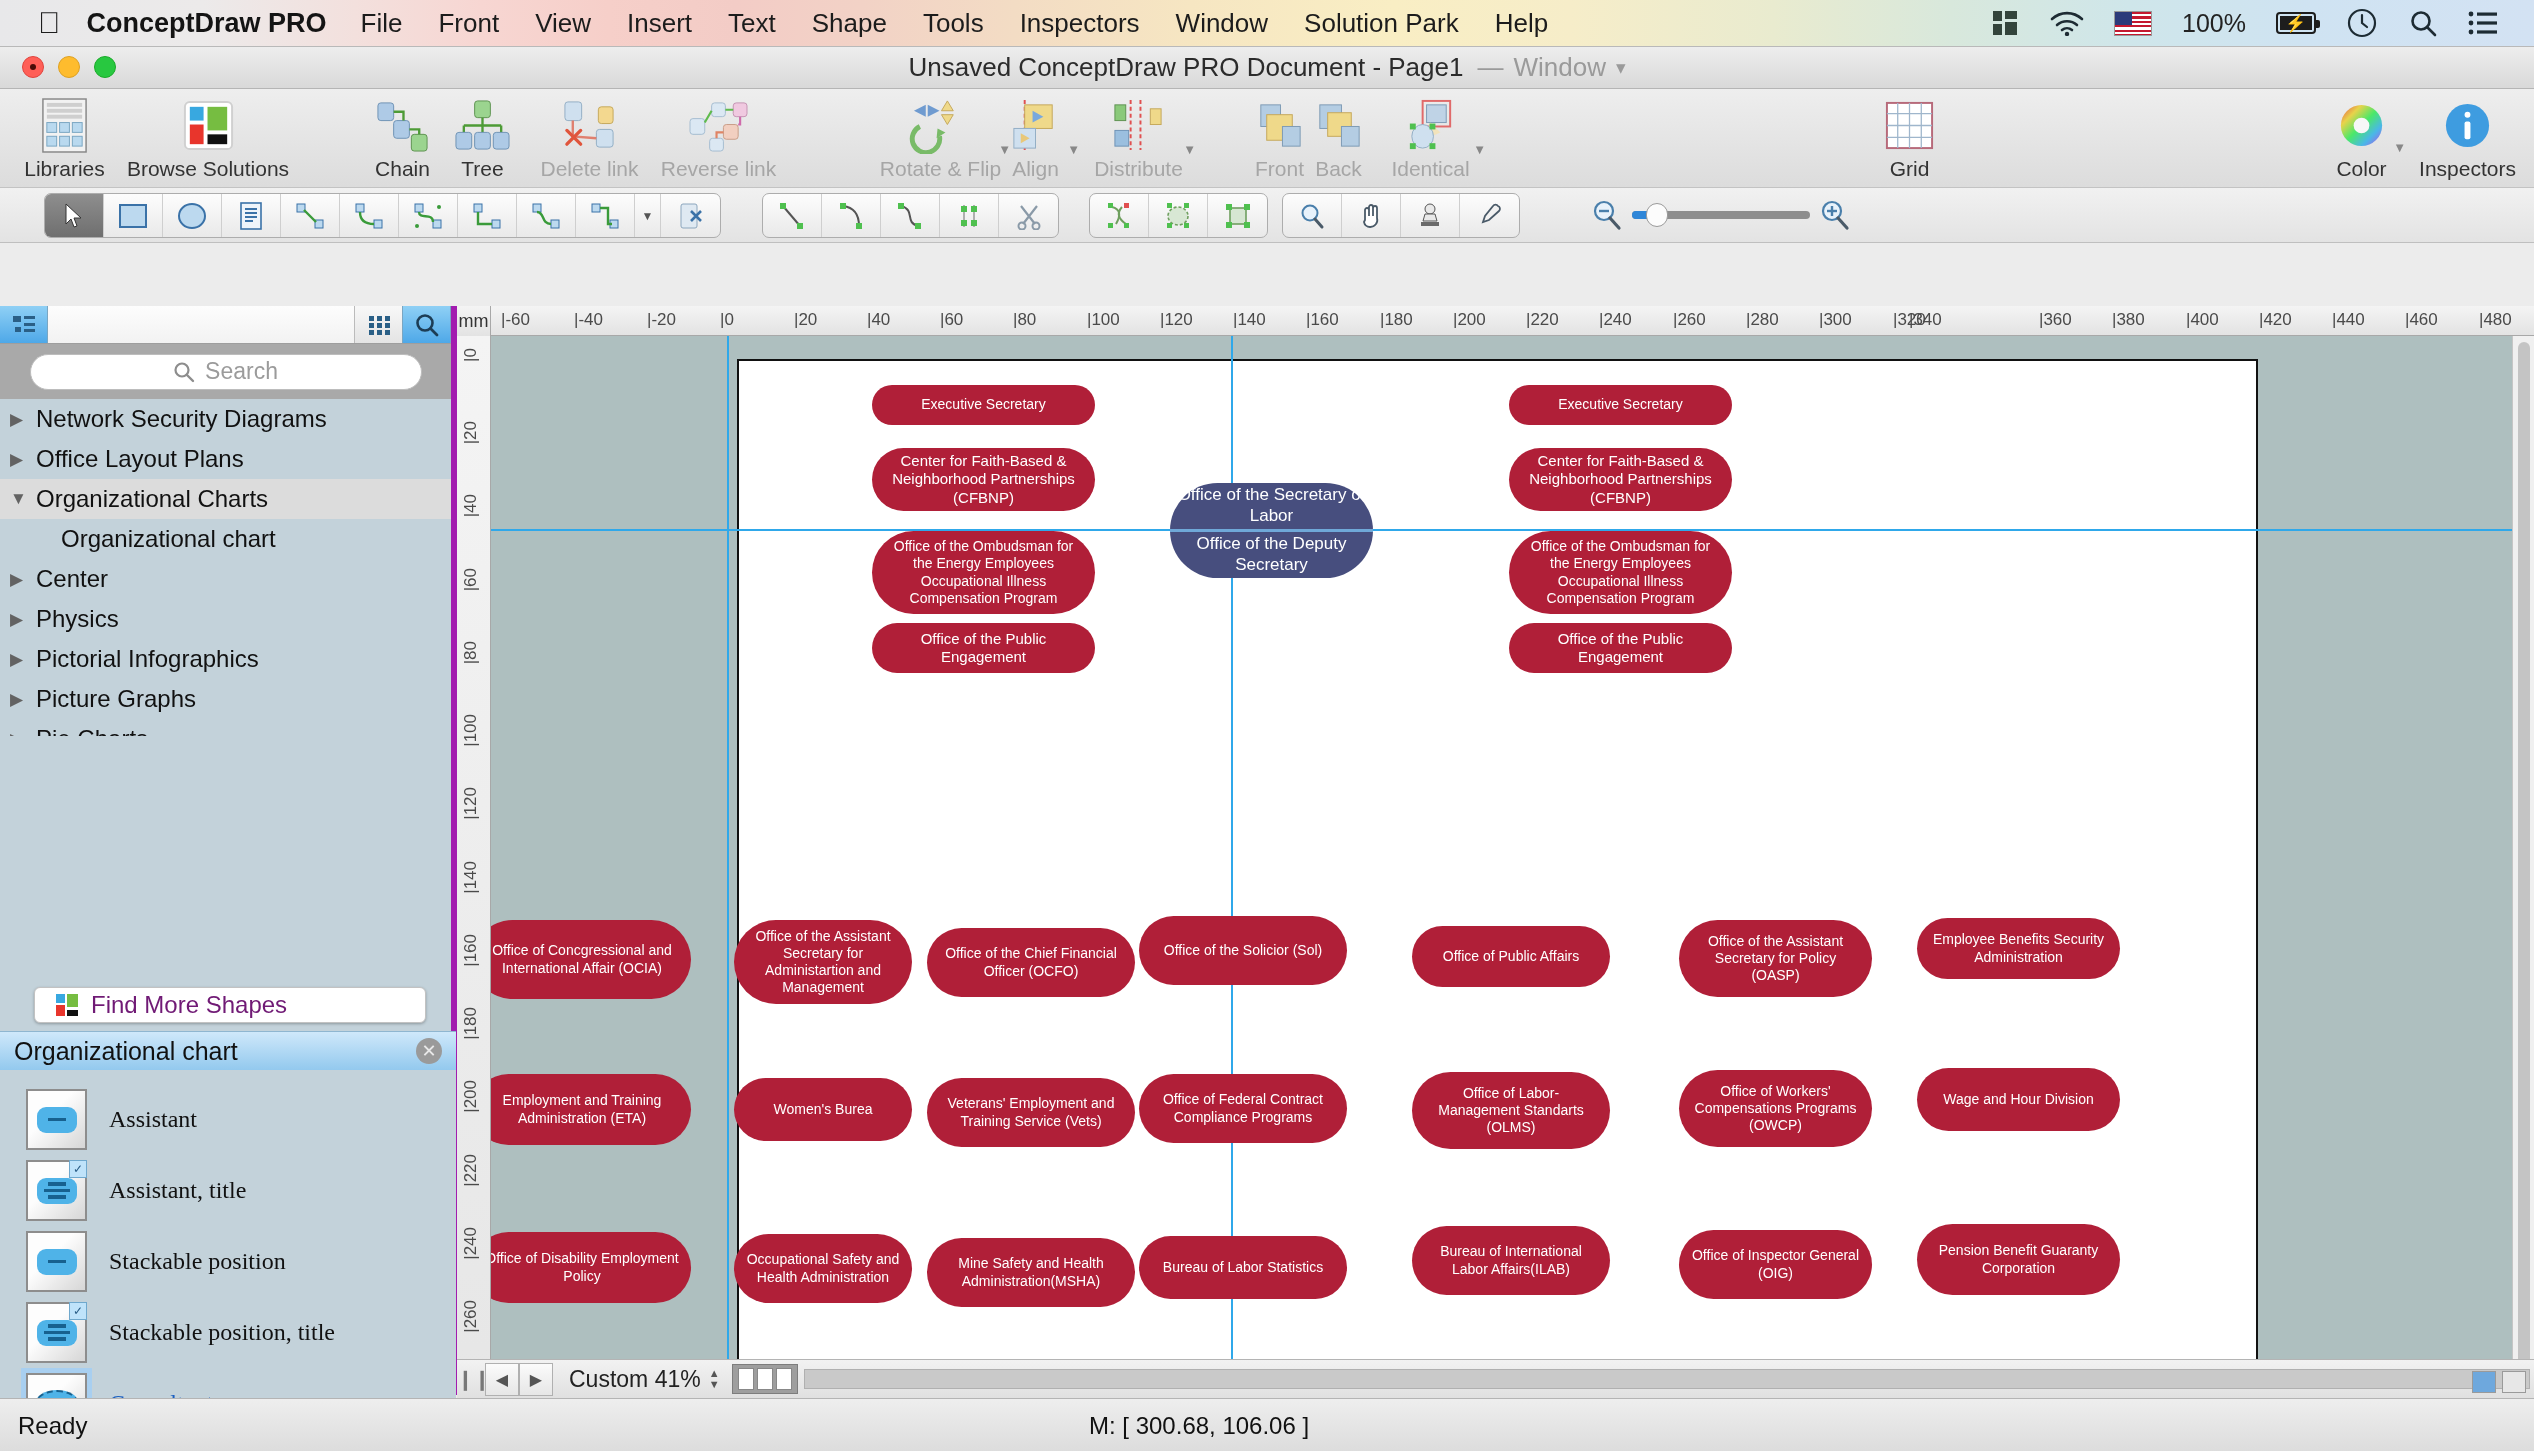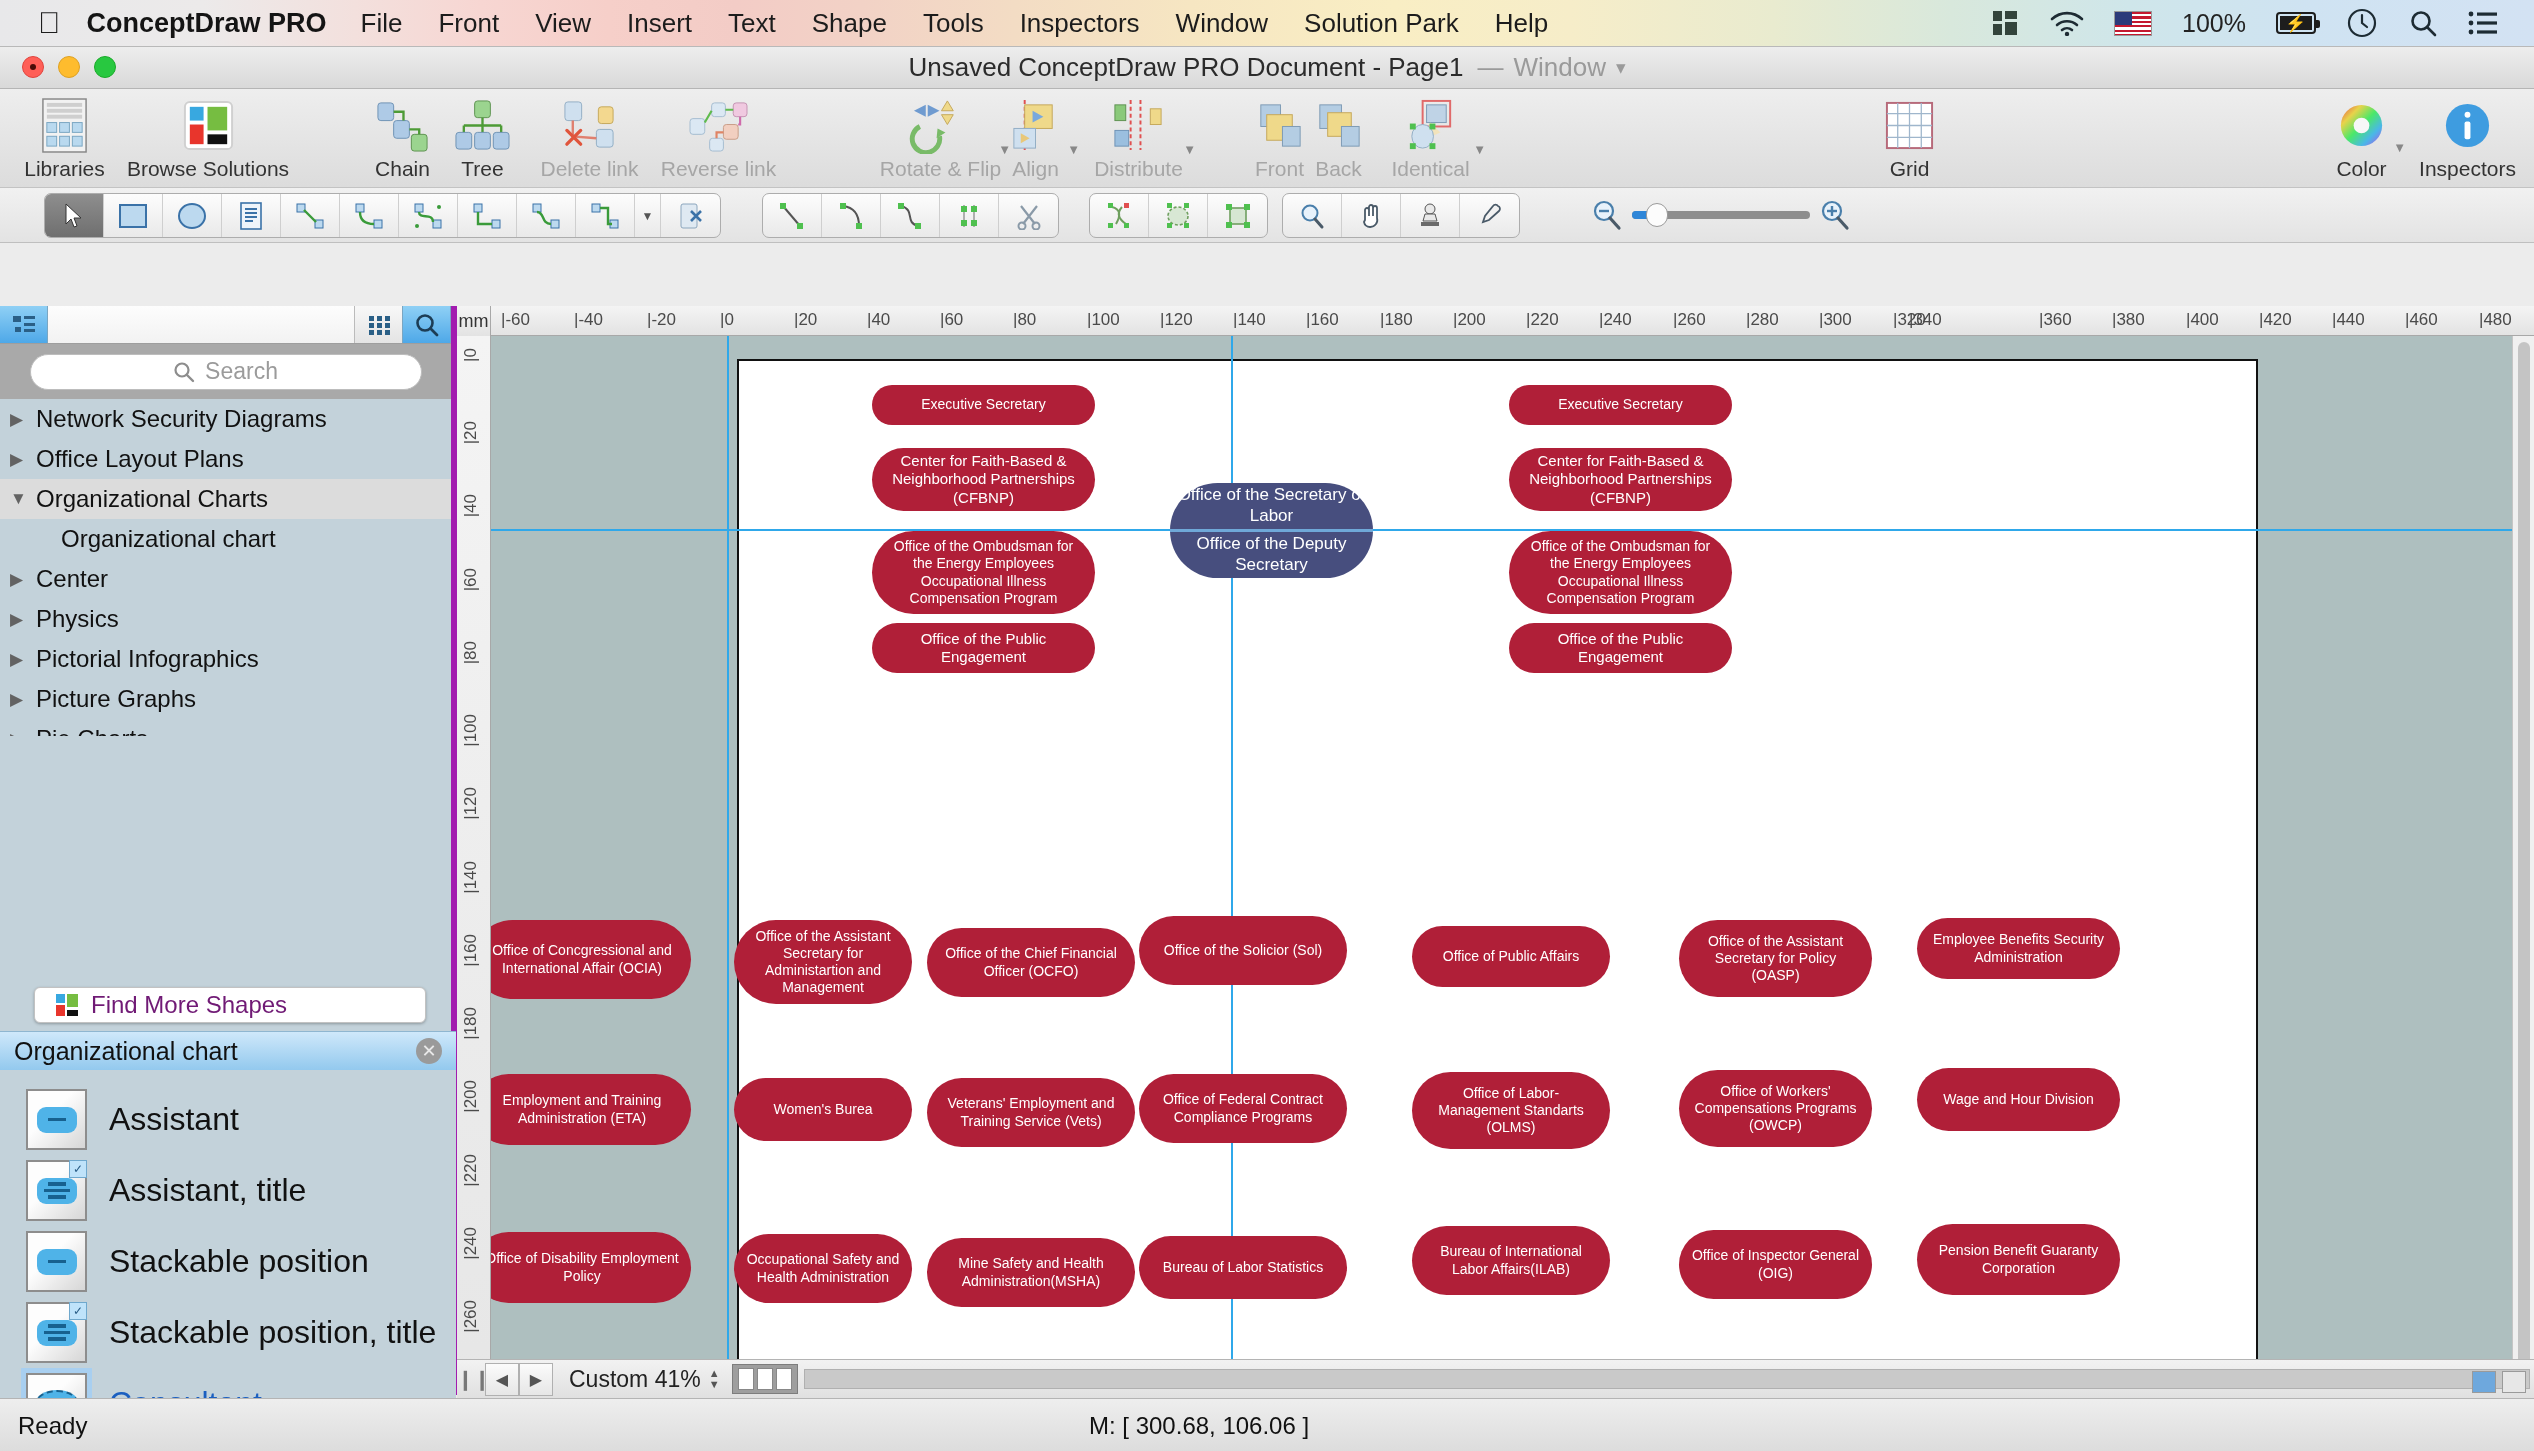--- a/index.html
+++ b/index.html
@@ -123,21 +123,21 @@
   #lib-header .x { margin-left: auto; width: 26px; height: 26px; border-radius: 50%;
                    background: #9a9a9a; color: #e9e9e9; font-size: 18px; display: flex;
                    align-items: center; justify-content: center; }
   #lib-list { position: absolute; left: 0; top: 764px; width: 456px; height: 653px;
               background: #c3d2da; overflow: hidden; }
   .sh-row { height: 71px; display: flex; align-items: center; gap: 22px; padding-left: 26px; }
   .sh-ico { width: 61px; height: 61px; border: 2px solid #8d8d8d;
             background: linear-gradient(135deg,#fdfdfd 40%,#d6d6d6);
             display: flex; align-items: center; justify-content: center; position: relative; }
   .sh-ico.selico { outline: 5px solid #a8cff0; }
-  .sh-lbl { font-size: 32px; color: #111; }
+  .sh-lbl { font-size: 24px; color: #111; font-family: Liberation Serif, serif; }
   .sh-lbl.sel { color: #1b5fc0; }
   .badge { position: absolute; right: -2px; top: -2px; width: 18px; height: 18px;
            background: #bfe3fa; border: 1px solid #6fa8cd; font-size: 12px; color: #2a5d86;
            display:flex; align-items:center; justify-content:center; }
   .blob { width: 40px; height: 26px; background: #4fb3e8; border-radius: 9px;
           display:flex; flex-direction:column; align-items:center; justify-content:center; gap:3px;}
   .blob .bar { width: 18px; height: 3.5px; background: #17618f; }
   .blob.dash { border: 2px dashed #17618f; border-radius: 50%; width: 44px; height: 28px; }
   .blob.oval { border-radius: 50%; }
 

